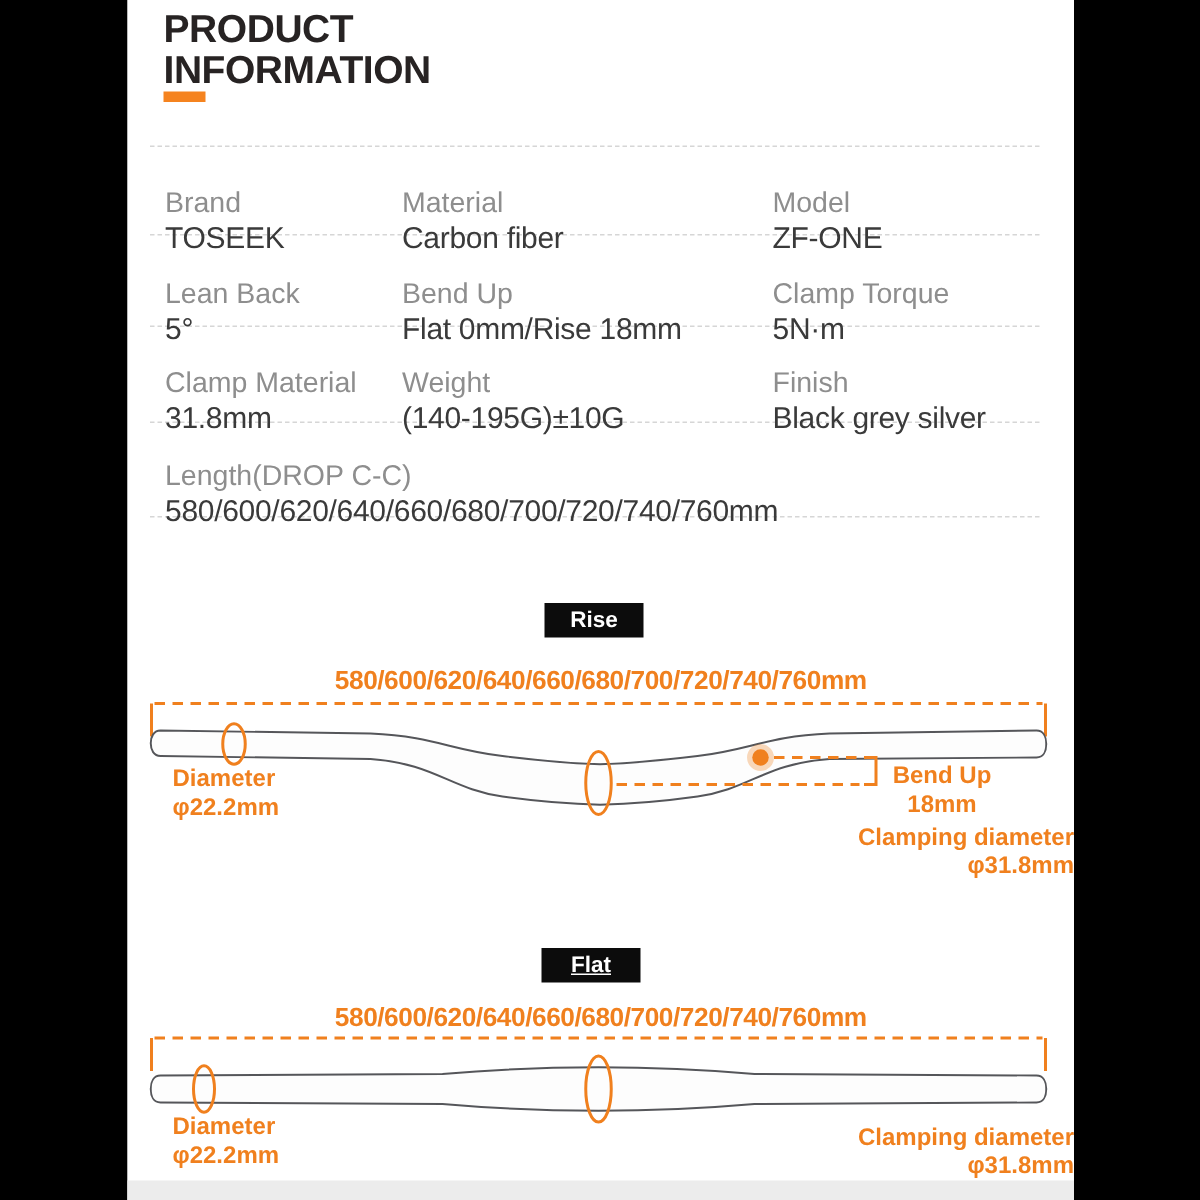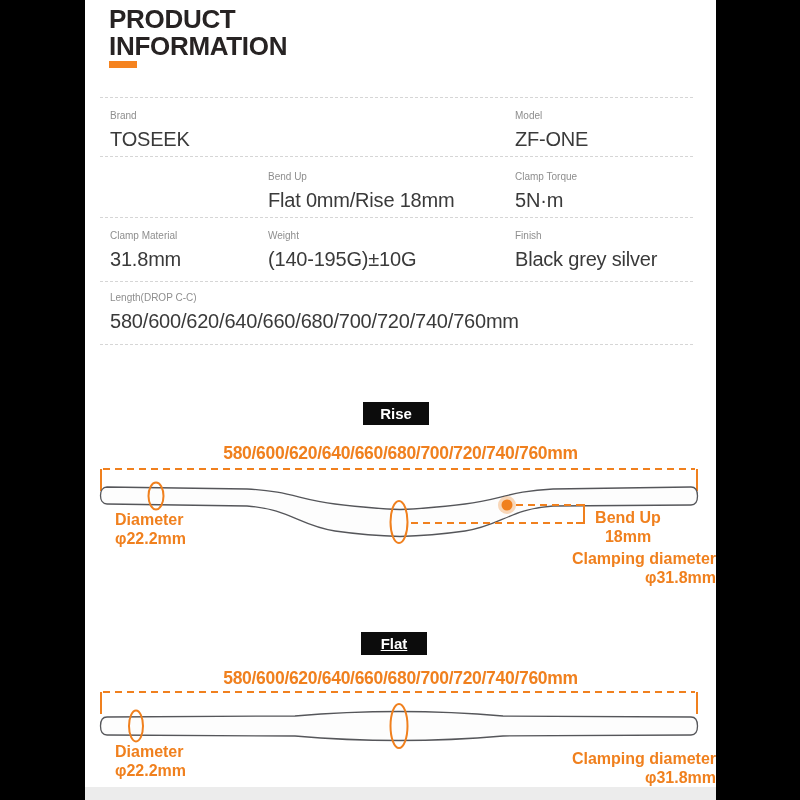--- a/index.html
+++ b/index.html
@@ -15,21 +15,21 @@
   .page-title { position:absolute; left:24px; top:6px; font-size:26px; line-height:27px;
                 font-weight:700; color:#272323; letter-spacing:-0.3px; }
   .accent-bar { position:absolute; left:24px; top:61px; width:28px; height:7px; background:#F5831F; }
 
   
   .sep { position:absolute; left:15px; width:593px; border-top:1px dashed #d6d6d6; }
   .sep.s1{top:97px} .sep.s2{top:156px} .sep.s3{top:217px} .sep.s4{top:281px} .sep.s5{top:344px}
 
   
   .cell { position:absolute; }
-  .cell .lbl { font-size:10px; color:#8e8e8e; line-height:18px; }
+  .cell .lbl { font-size:19px; color:#8e8e8e; line-height:18px;margin-top:20px; }
   .cell .val { font-size:20px; font-weight:400; color:#3a3a3a; line-height:24px; margin-top:2px;
                letter-spacing:-0.2px; white-space:nowrap; }
   .r1{top:107px} .r2{top:168px} .r3{top:227px} .r4{top:289px}
   .c1{left:25px} .c2{left:183px} .c3{left:430px}
 
   
   .badge { position:absolute; width:66px; height:23px; background:#0c0c0c; color:#fff;
            font-size:15px; font-weight:700; text-align:center; line-height:23px; }
   .badge.rise { left:278px; top:402px; }
   .badge.flat { left:276px; top:632px;text-decoration:underline; }
@@ -74,25 +74,33 @@
     <div class="sep s1"></div>
     <div class="sep s2"></div>
     <div class="sep s3"></div>
     <div class="sep s4"></div>
     <div class="sep s5"></div>
 
     <div class="cell r1 c1">
       <div class="lbl">Brand</div>
       <div class="val">TOSEEK</div>
     </div>
+    <div class="cell r1 c2">
+      <div class="lbl">Material</div>
+      <div class="val">Carbon fiber</div>
+    </div>
     <div class="cell r1 c3">
       <div class="lbl">Model</div>
       <div class="val">ZF-ONE</div>
     </div>
 
+    <div class="cell r2 c1">
+      <div class="lbl">Lean Back</div>
+      <div class="val">5°</div>
+    </div>
     <div class="cell r2 c2">
       <div class="lbl">Bend Up</div>
       <div class="val">Flat 0mm/Rise 18mm</div>
     </div>
     <div class="cell r2 c3">
       <div class="lbl">Clamp Torque</div>
       <div class="val">5N·m</div>
     </div>
 
     <div class="cell r3 c1">

